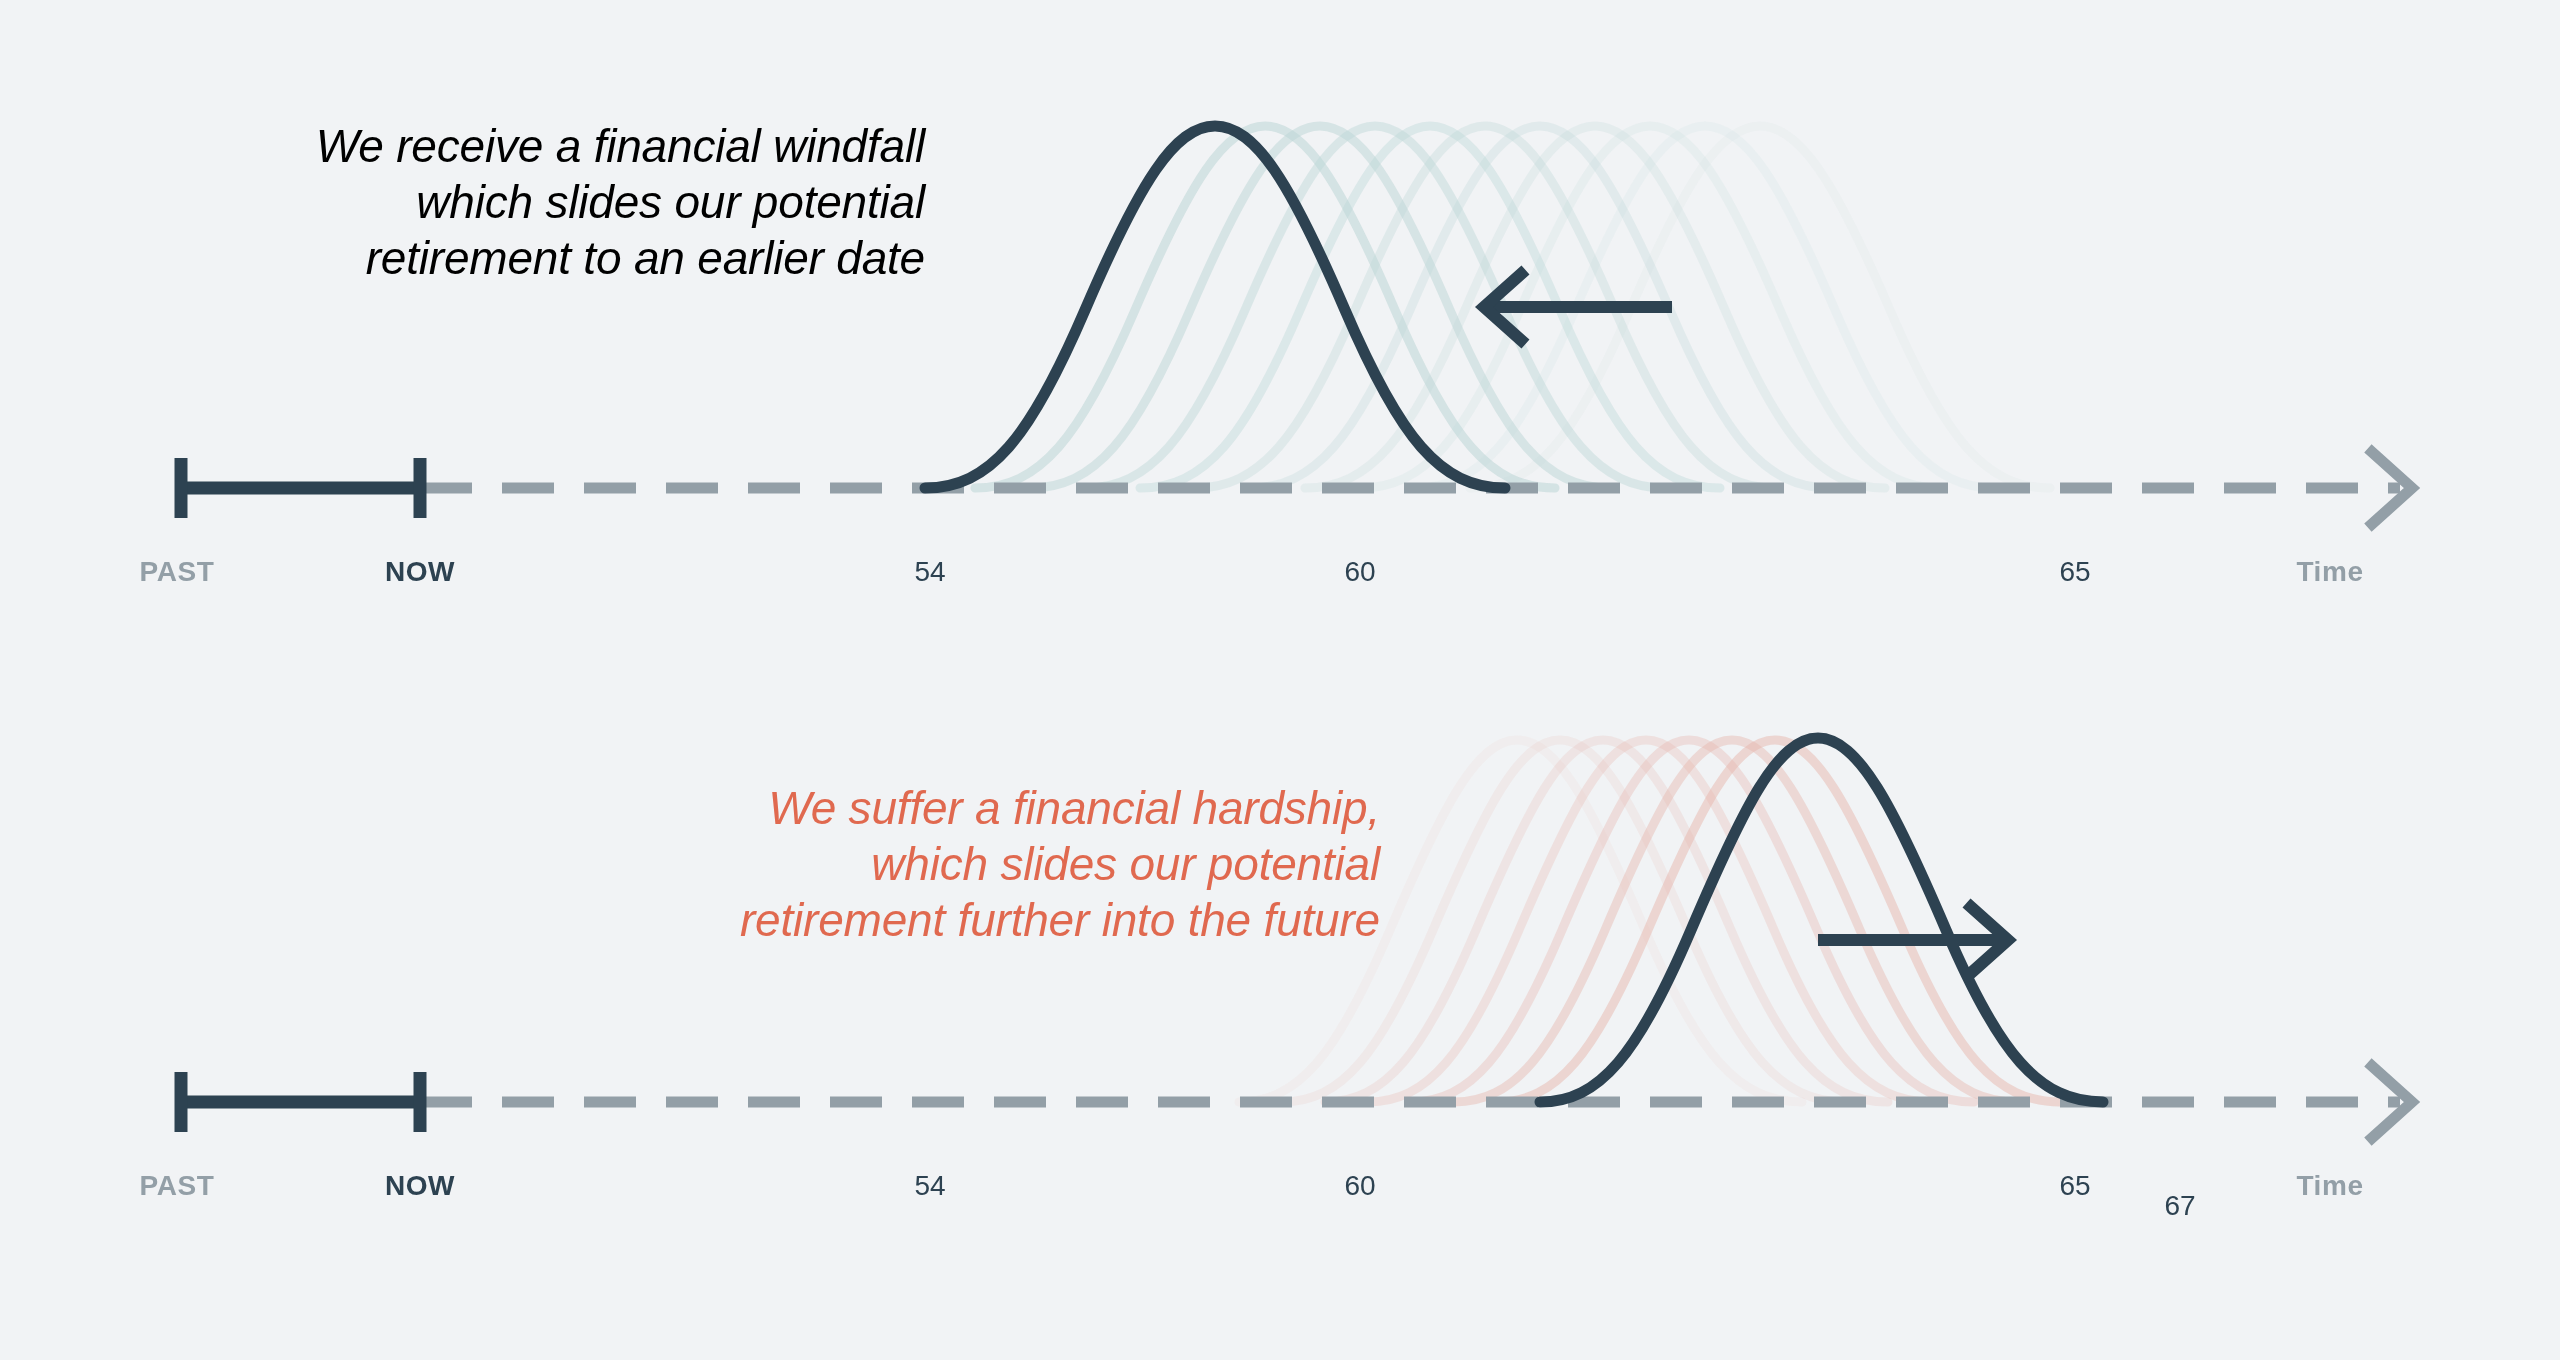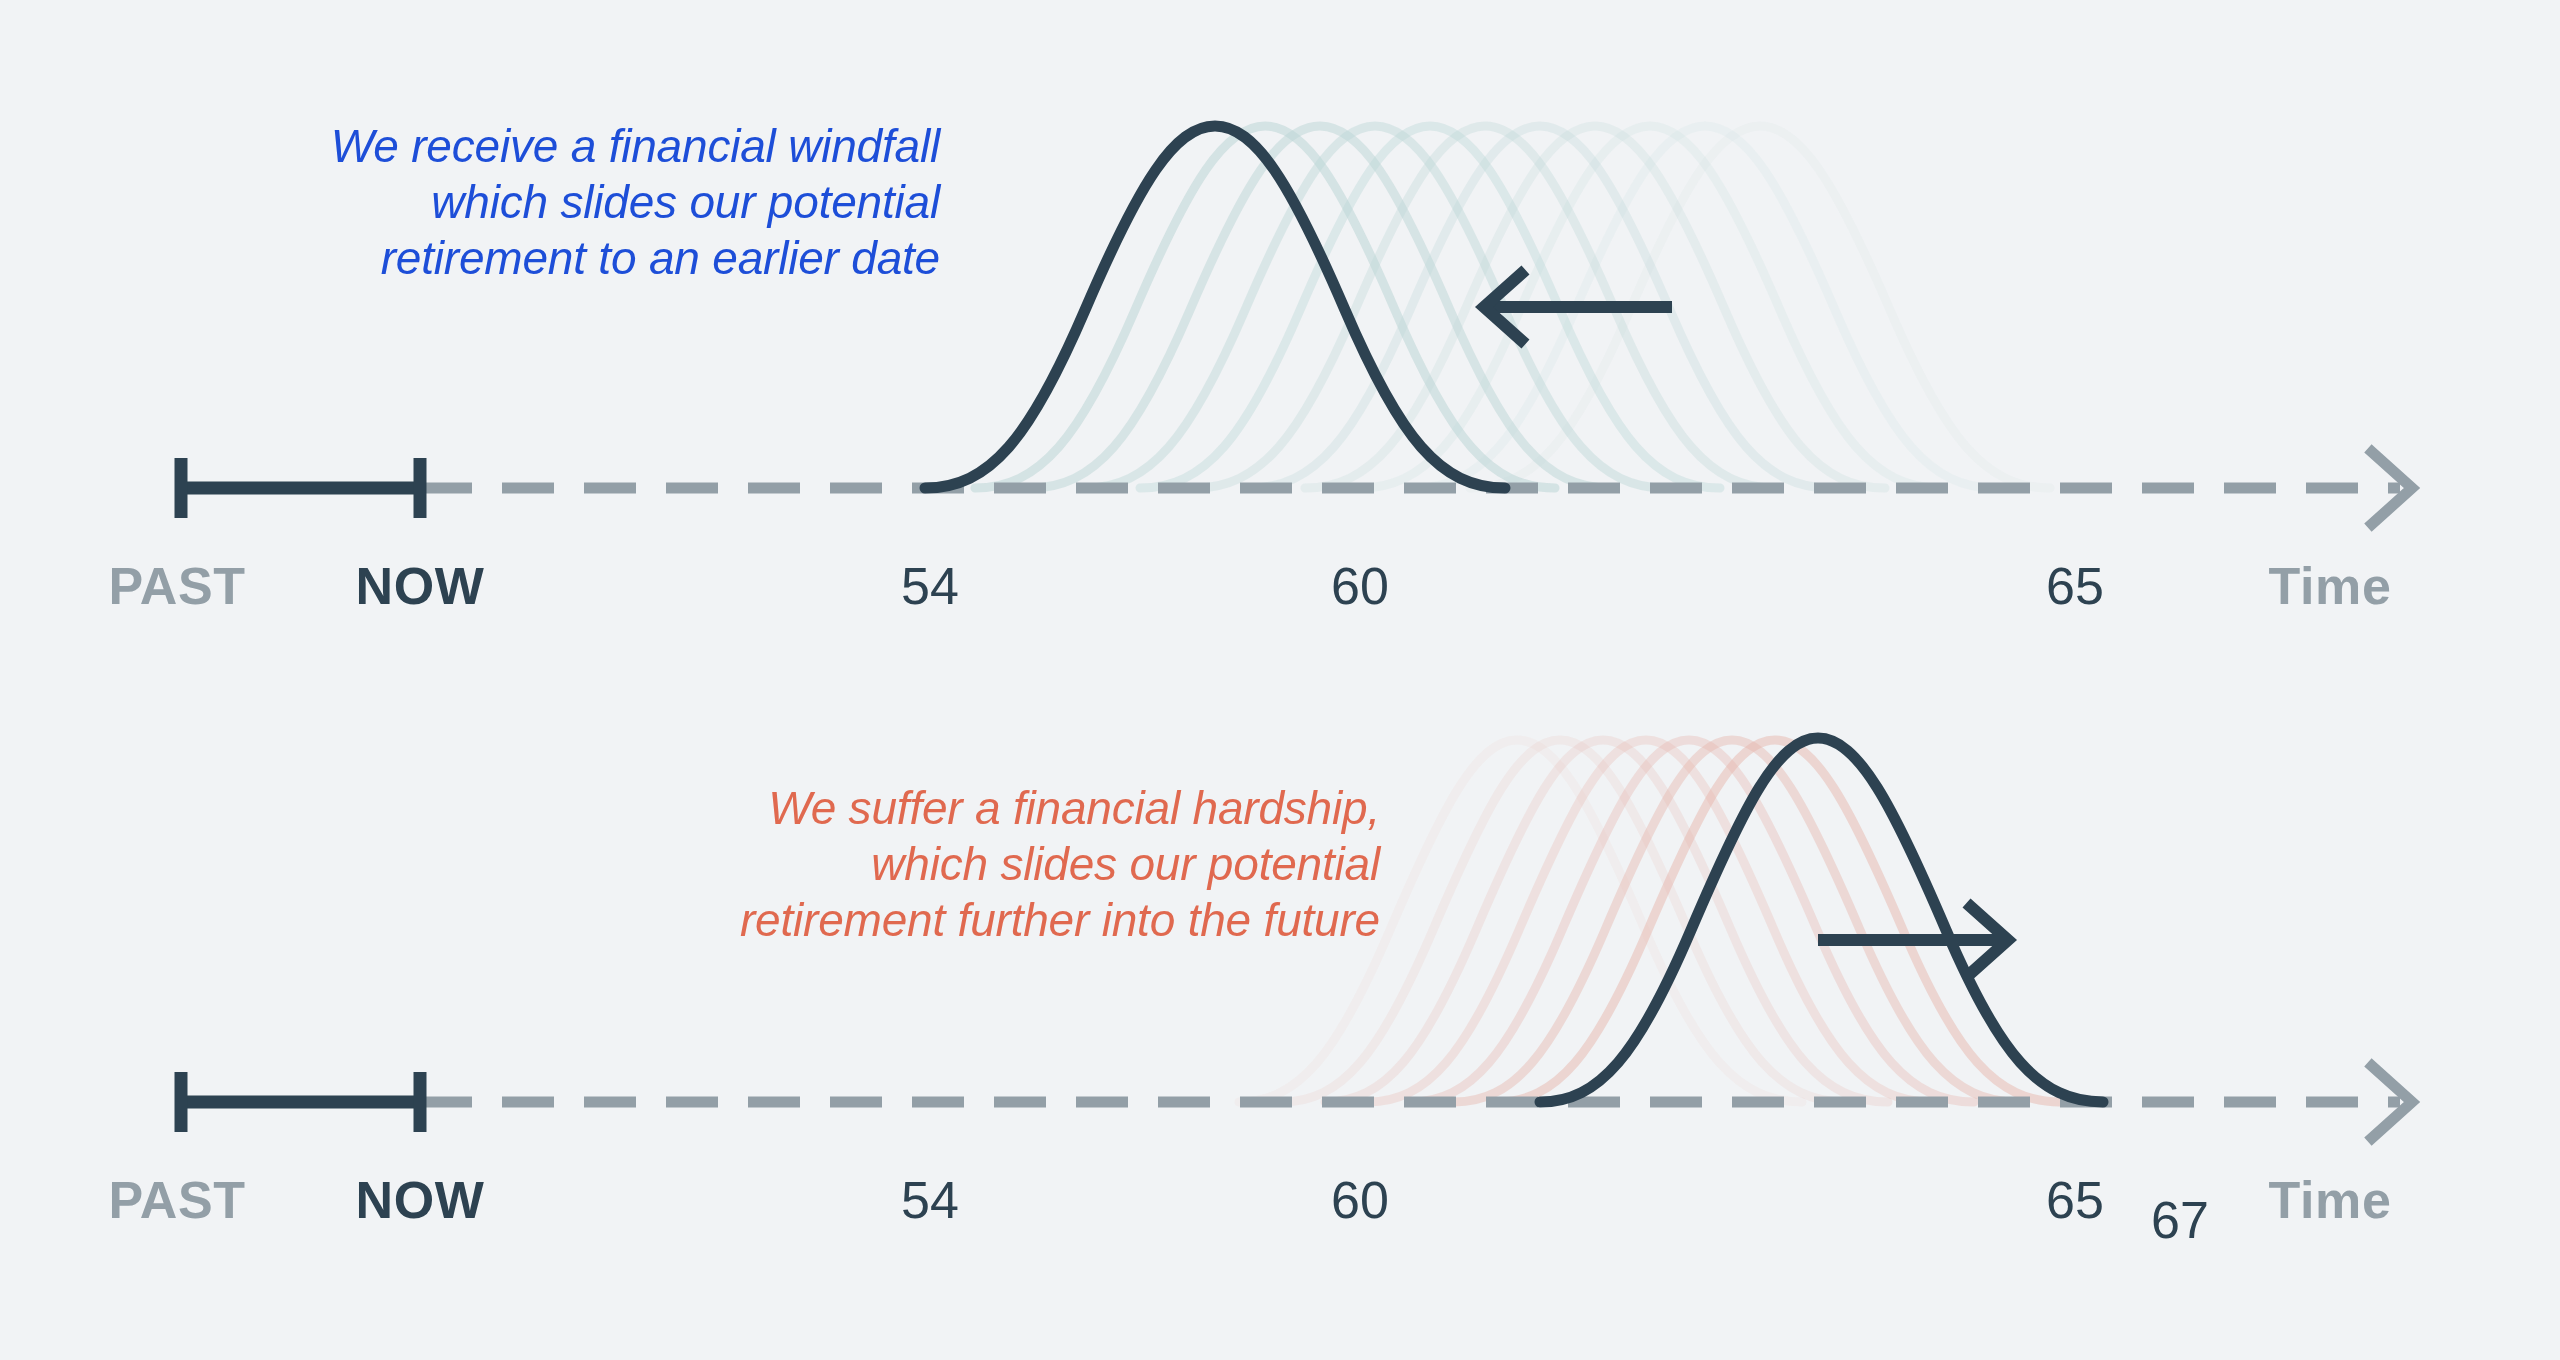--- a/index.html
+++ b/index.html
@@ -30,35 +30,35 @@
   .annot {
     position: absolute;
     font-style: italic;
     font-size: 46px;
     line-height: 1.22;
     text-align: right;
     white-space: pre-line;
     letter-spacing: -0.2px;
   }
   #annot-windfall {
-    left: 120px;
+    left: 105px;
     top: 118px;
     width: 820px;
-    color: #1d4ed8;
+    color: #000000;
   }
   #annot-hardship {
     left: 460px;
     top: 780px;
     width: 920px;
     color: #e0694f;
     text-align: right;
   }
   .axlabel {
     position: absolute;
-    font-size: 52px;
+    font-size: 28px;
     color: #2d4251;
     transform: translateX(-50%);
     white-space: nowrap;
   }
   .axlabel.bold {
     font-weight: bold;
     letter-spacing: 0.6px;
   }
   .axlabel.muted {
     color: #939fa7;

